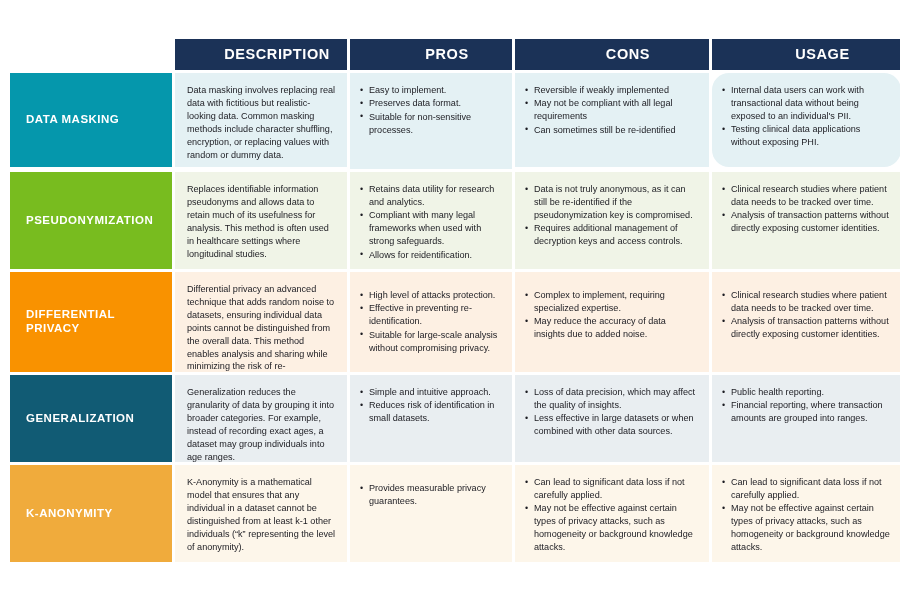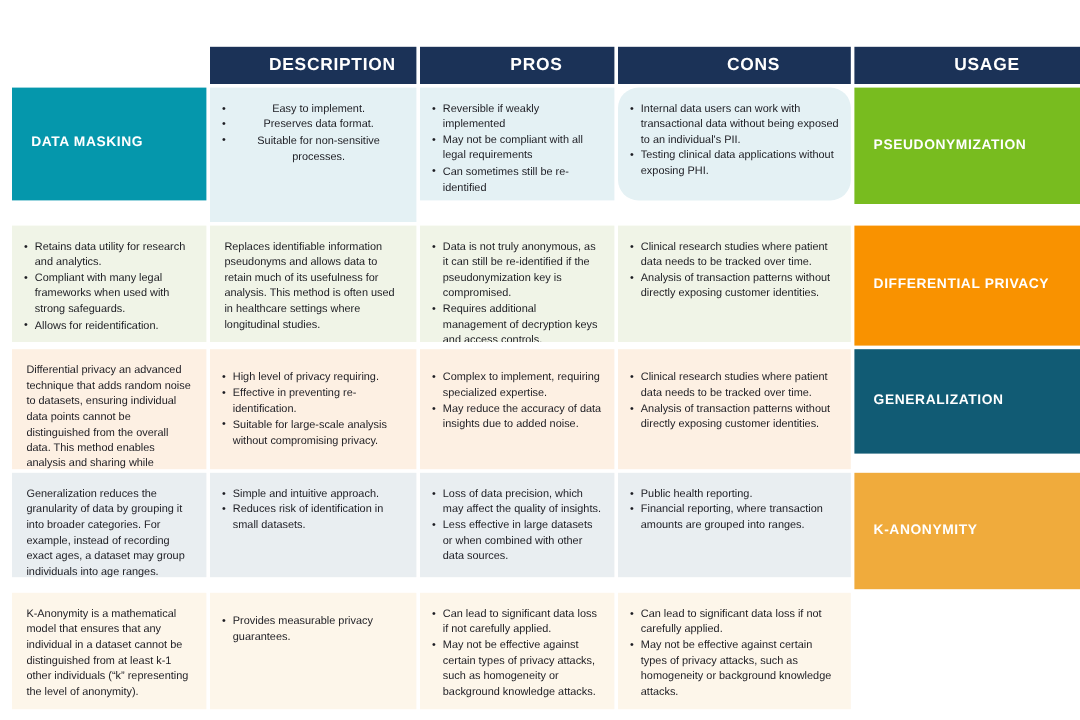--- a/index.html
+++ b/index.html
@@ -93,21 +93,24 @@
 <div id="board">
   <div class="matrix" id="matrix">
       <div class="hdr-spacer"></div>
       <div class="hdr">DESCRIPTION</div>
       <div class="hdr">PROS</div>
       <div class="hdr">CONS</div>
       <div class="hdr">USAGE</div>
       <div class="rowlabel" style="background: rgb(5, 151, 172); height: 94px;">
         <span>DATA MASKING</span>
       </div>
-      <div class="cell tint-a" style="height: 112px; text-align: center;">
+      <div class="cell tint-a desc" style="height: 94px;">
+        <p>Data masking involves replacing real data with fictitious but realistic-looking data. Common masking methods include character shuffling, encryption, or replacing values with random or dummy data.</p>
+      </div>
+      <div class="cell tint-a" style="height: 96px;">
         <ul>
           <li>Easy to implement.</li>
           <li>Preserves data format.</li>
           <li>Suitable for non-sensitive processes.</li>
         </ul>
       </div>
       <div class="cell tint-a" style="height: 94px;">
         <ul>
           <li>Reversible if weakly implemented</li>
           <li>May not be compliant with all legal requirements</li>
@@ -116,51 +119,51 @@
       </div>
       <div class="cell tint-a" style="height: 94px; border-radius: 17px;">
         <ul>
           <li>Internal data users can work with transactional data without being exposed to an individual's PII.</li>
           <li>Testing clinical data applications without exposing PHI.</li>
         </ul>
       </div>
       <div class="rowlabel" style="background: rgb(120, 188, 31); height: 97px;">
         <span>PSEUDONYMIZATION</span>
       </div>
+      <div class="cell tint-b desc" style="height: 97px;">
+        <p>Replaces identifiable information pseudonyms and allows data to retain much of its usefulness for analysis. This method is often used in healthcare settings where longitudinal studies.</p>
+      </div>
       <div class="cell tint-b" style="height: 97px;">
         <ul>
           <li>Retains data utility for research and analytics.</li>
           <li>Compliant with many legal frameworks when used with strong safeguards.</li>
           <li>Allows for reidentification.</li>
         </ul>
       </div>
-      <div class="cell tint-b desc" style="height: 97px;">
-        <p>Replaces identifiable information pseudonyms and allows data to retain much of its usefulness for analysis. This method is often used in healthcare settings where longitudinal studies.</p>
-      </div>
       <div class="cell tint-b" style="height: 97px;">
         <ul>
           <li>Data is not truly anonymous, as it can still be re-identified if the pseudonymization key is compromised.</li>
           <li>Requires additional management of decryption keys and access controls.</li>
         </ul>
       </div>
       <div class="cell tint-b" style="height: 97px;">
         <ul>
           <li>Clinical research studies where patient data needs to be tracked over time.</li>
           <li>Analysis of transaction patterns without directly exposing customer identities.</li>
         </ul>
       </div>
       <div class="rowlabel" style="background: rgb(249, 146, 0); height: 100px;">
         <span>DIFFERENTIAL PRIVACY</span>
       </div>
       <div class="cell tint-c desc" style="height: 100px;">
         <p>Differential privacy an advanced technique that adds random noise to datasets, ensuring individual data points cannot be distinguished from the overall data. This method enables analysis and sharing while minimizing the risk of re-identification,</p>
       </div>
       <div class="cell tint-c pad-top-extra" style="height: 100px;">
         <ul>
-          <li>High level of privacy requiring.</li>
+          <li>High level of attacks protection.</li>
           <li>Effective in preventing re-identification.</li>
           <li>Suitable for large-scale analysis without compromising privacy.</li>
         </ul>
       </div>
       <div class="cell tint-c pad-top-extra" style="height: 100px;">
         <ul>
           <li>Complex to implement, requiring specialized expertise.</li>
           <li>May reduce the accuracy of data insights due to added noise.</li>
         </ul>
       </div>

